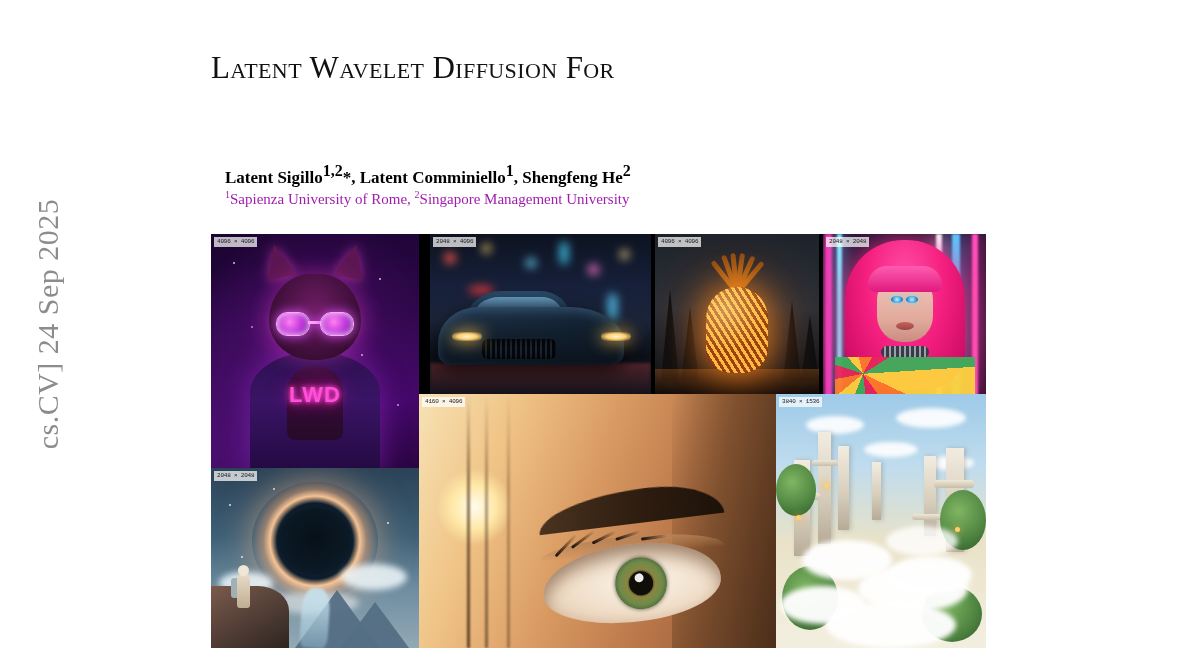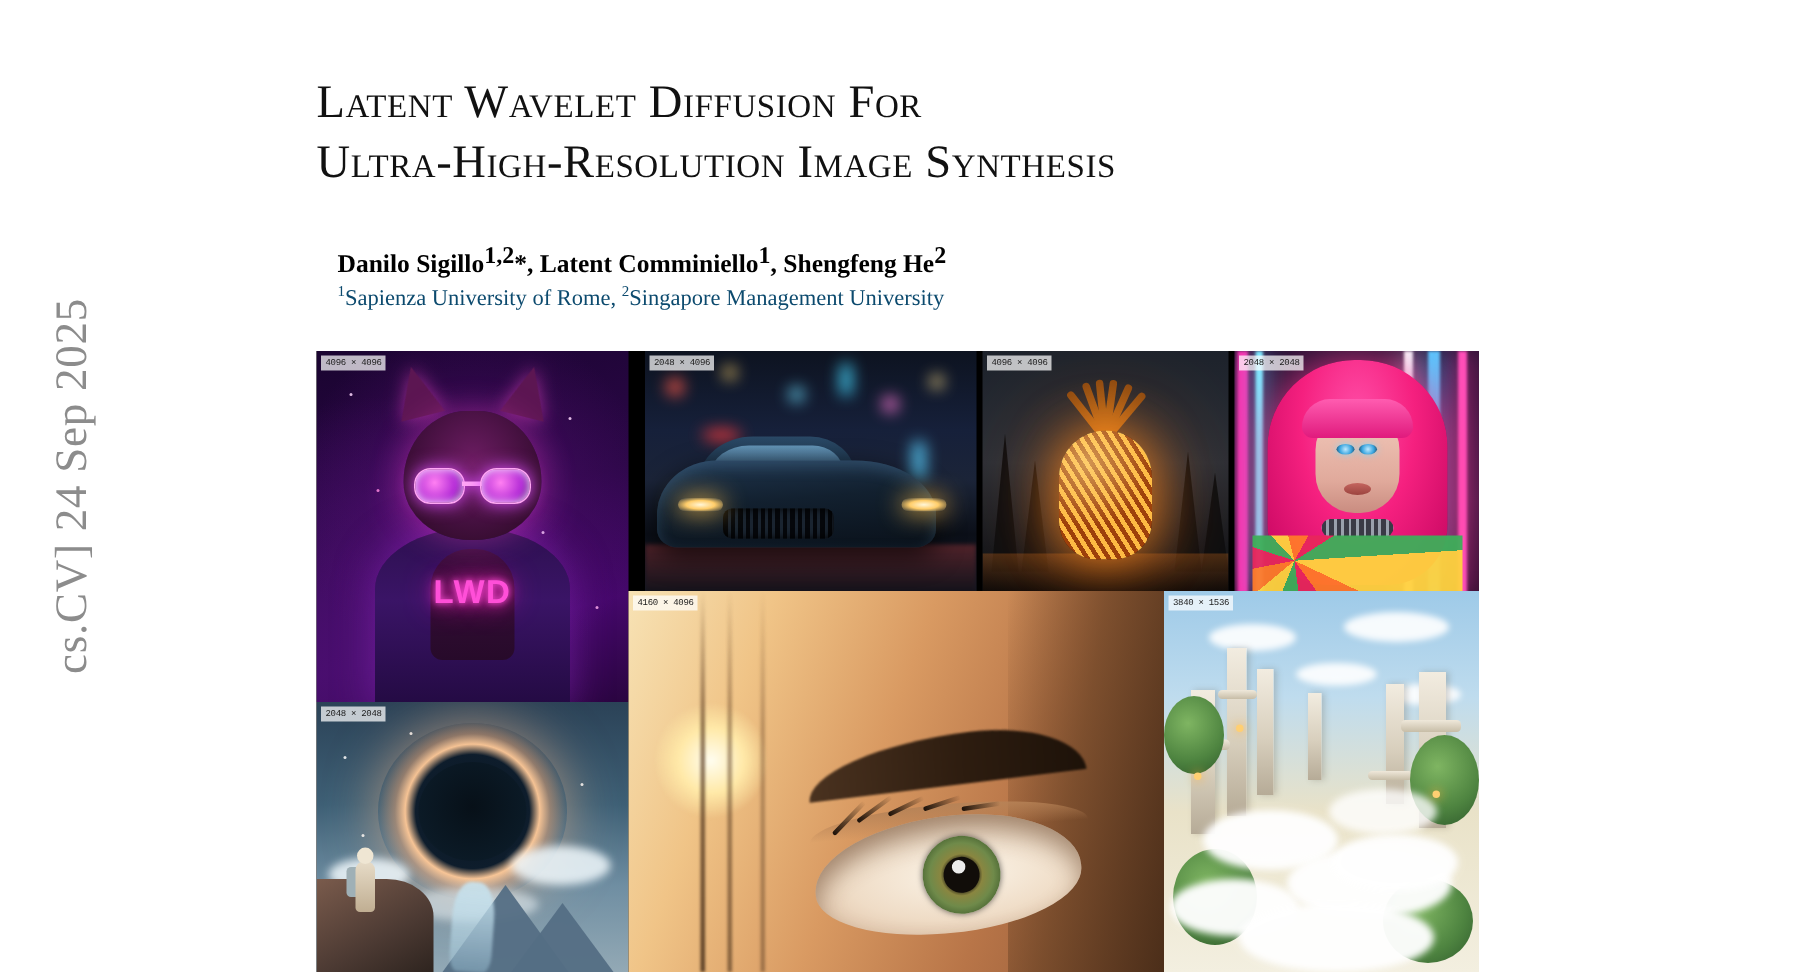--- a/index.html
+++ b/index.html
@@ -68,21 +68,21 @@
   .authors .star { font-weight: bold; }
 
   .affiliations {
     position: absolute;
     left: 14px;
     top: 185px;
     width: 740px;
     font-family: "Liberation Serif", serif;
     font-size: 15px;
     line-height: 19px;
-    color: #0c4a6e;
+    color: #a21caf;
   }
   .affiliations sup { font-size: 10px; }
 
   .email {
     position: absolute;
     left: 14px;
     top: 206px;
     font-family: "Liberation Mono", monospace;
     font-size: 15px;
     letter-spacing: 0.2px;
@@ -438,25 +438,24 @@
 </style>
 </head>
 <body>
 
 <div class="arxiv-stamp">cs.CV]  24 Sep 2025</div>
 
 <div class="paper-col">
 
   <div class="title">
     <span class="title-line">Latent Wavelet Diffusion For</span>
-    <span class="title-line">Ultra-High-Resolution Image Synthesis</span>
   </div>
 
   <div class="authors">
-    <span>Danilo Sigillo</span><sup>1,2</sup><span class="star">*</span><span>, </span><span>Latent Comminiello</span><sup>1</sup><span>, </span><span>Shengfeng He</span><sup>2</sup>
+    <span>Latent Sigillo</span><sup>1,2</sup><span class="star">*</span><span>, </span><span>Latent Comminiello</span><sup>1</sup><span>, </span><span>Shengfeng He</span><sup>2</sup>
   </div>
 
   <div class="affiliations">
     <sup>1</sup><span>Sapienza University of Rome, </span><sup>2</sup><span>Singapore Management University</span>
   </div>
 
 </div>
 
 <div class="teaser">
 

